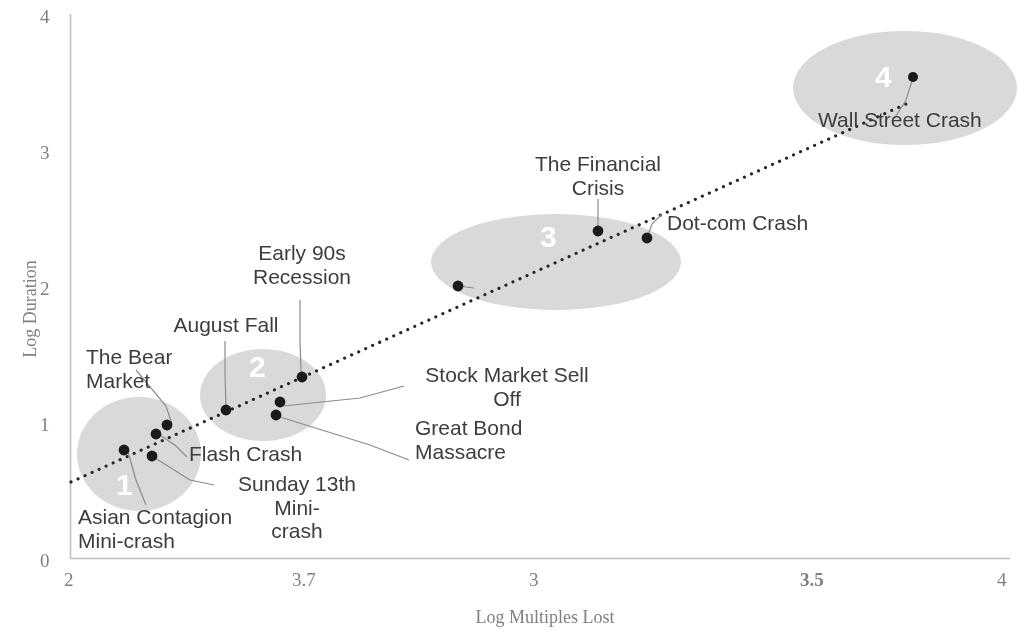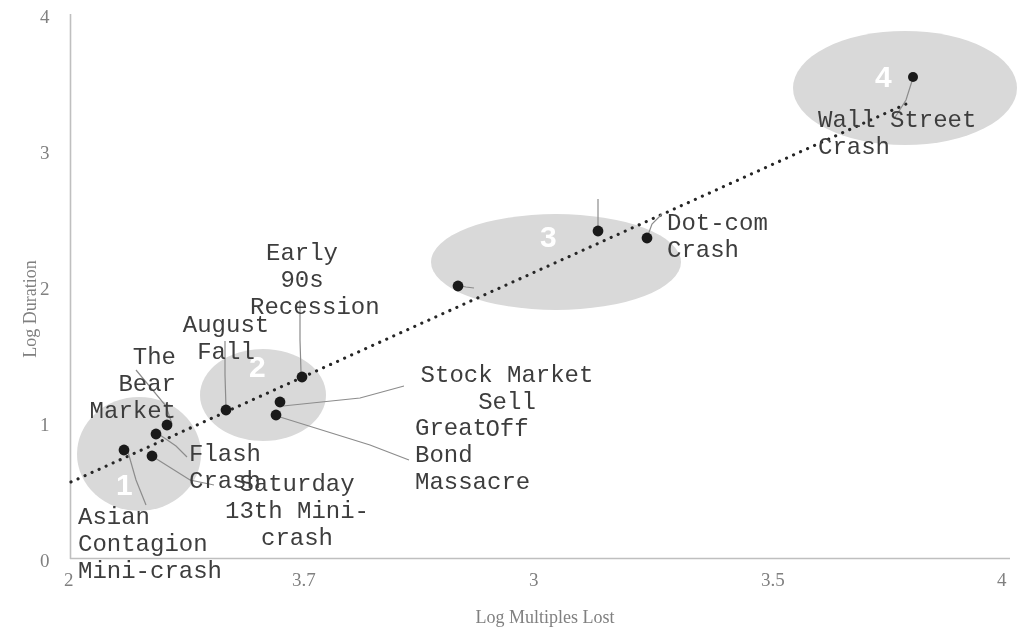--- a/index.html
+++ b/index.html
@@ -50,23 +50,23 @@
     transform: rotate(-90deg);
   }
   #x-axis-title {
     left: 420px;
     top: 608px;
     width: 250px;
     text-align: center;
   }
   .point-label {
     position: absolute;
-    font-size: 24px;
+    font-size: 21px;
     color: #3d3d3d;
-    font-family: Liberation Mono, monospace;
+    font-family: Liberation Sans, sans-serif;
     line-height: 1.12;
     white-space: pre-line;
   }
   .cluster-num {
     position: absolute;
     font-size: 30px;
     font-weight: bold;
     color: #ffffff;
     font-family: "Liberation Sans", "DejaVu Sans", sans-serif;
     line-height: 1;
@@ -122,52 +122,54 @@
 
   <div class="axis-tick" style="left:40px; top:7px;">4</div>
   <div class="axis-tick" style="left:40px; top:143px;">3</div>
   <div class="axis-tick" style="left:40px; top:279px;">2</div>
   <div class="axis-tick" style="left:40px; top:415px;">1</div>
   <div class="axis-tick" style="left:40px; top:551px;">0</div>
 
   <div class="axis-tick" style="left:64px; top:570px;">2</div>
   <div class="axis-tick" style="left:292px; top:570px;">3.7</div>
   <div class="axis-tick" style="left:529px; top:570px;">3</div>
-  <div class="axis-tick" style="left:761px; top:570px;">3.5</div>
+  <div class="axis-tick" style="left:800px; top:570px;font-weight:bold;">3.5</div>
   <div class="axis-tick" style="left:997px; top:570px;">4</div>
 
   <div class="axis-title" id="y-axis-title">Log Duration</div>
   <div class="axis-title" id="x-axis-title">Log Multiples Lost</div>
 
   <div class="cluster-num" style="left:116px; top:470px;">1</div>
   <div class="cluster-num" style="left:249px; top:352px;">2</div>
   <div class="cluster-num" style="left:540px; top:222px;">3</div>
   <div class="cluster-num" style="left:875px; top:62px;">4</div>
 
-  <div class="point-label" style="left:76px; top:345px; width:100px; text-align:right;">The Bear
+  <div class="point-label" style="left:86px; top:345px; width:100px; text-align:left;">The Bear
 Market</div>
 
   <div class="point-label" style="left:168px; top:313px; width:116px; text-align:center;">August Fall</div>
 
   <div class="point-label" style="left:250px; top:241px; width:104px; text-align:center;">Early 90s
 Recession</div>
 
   <div class="point-label" style="left:189px; top:442px; width:126px; text-align:left;">Flash Crash</div>
 
-  <div class="point-label" style="left:214px; top:472px; width:166px; text-align:center;">Saturday 13th Mini-
+  <div class="point-label" style="left:214px; top:472px; width:166px; text-align:center;">Sunday 13th Mini-
 crash</div>
 
   <div class="point-label" style="left:78px; top:505px; width:172px; ">Asian Contagion
 Mini-crash</div>
 
   <div class="point-label" style="left:410px; top:363px; width:194px; text-align:center;">Stock Market Sell
 Off</div>
 
   <div class="point-label" style="left:415px; top:416px; width:130px; text-align:left;">Great Bond
 Massacre</div>
 
 
+  <div class="point-label" style="left:524px; top:152px; width:148px; text-align:center;">The Financial
+Crisis</div>
 
   <div class="point-label" style="left:667px; top:211px; width:160px; text-align:left;">Dot-com Crash</div>
 
   <div class="point-label" style="left:818px; top:108px; width:184px; text-align:left;">Wall Street Crash</div>
 
 </div>
 
 </body></html>

